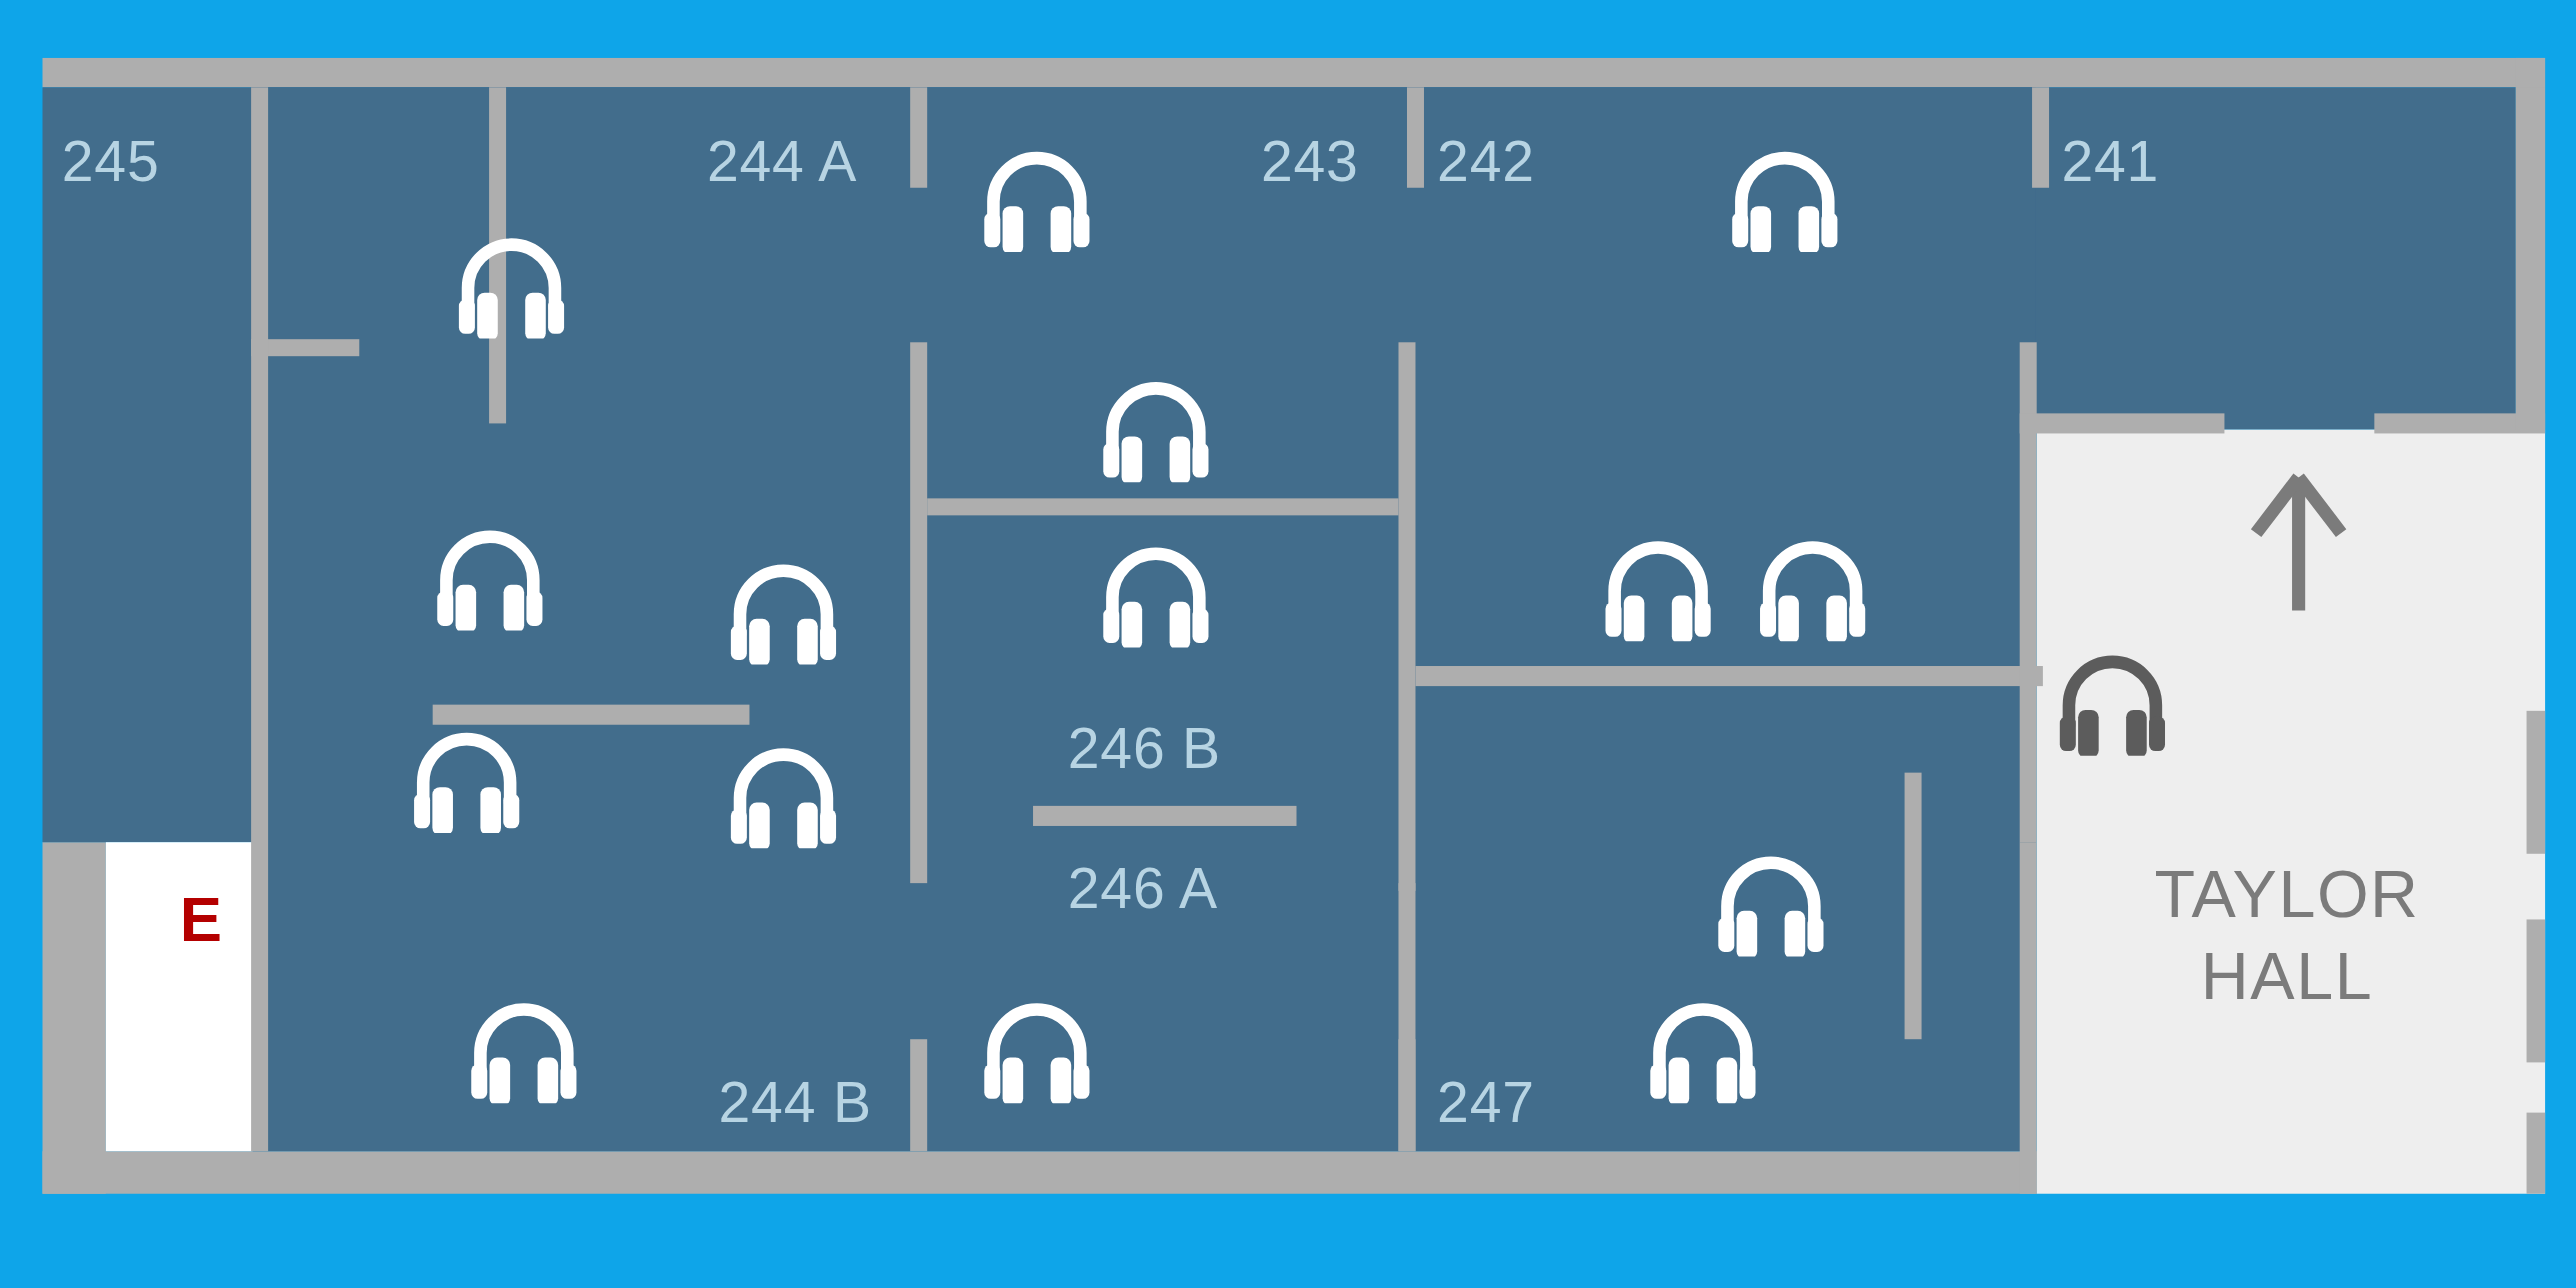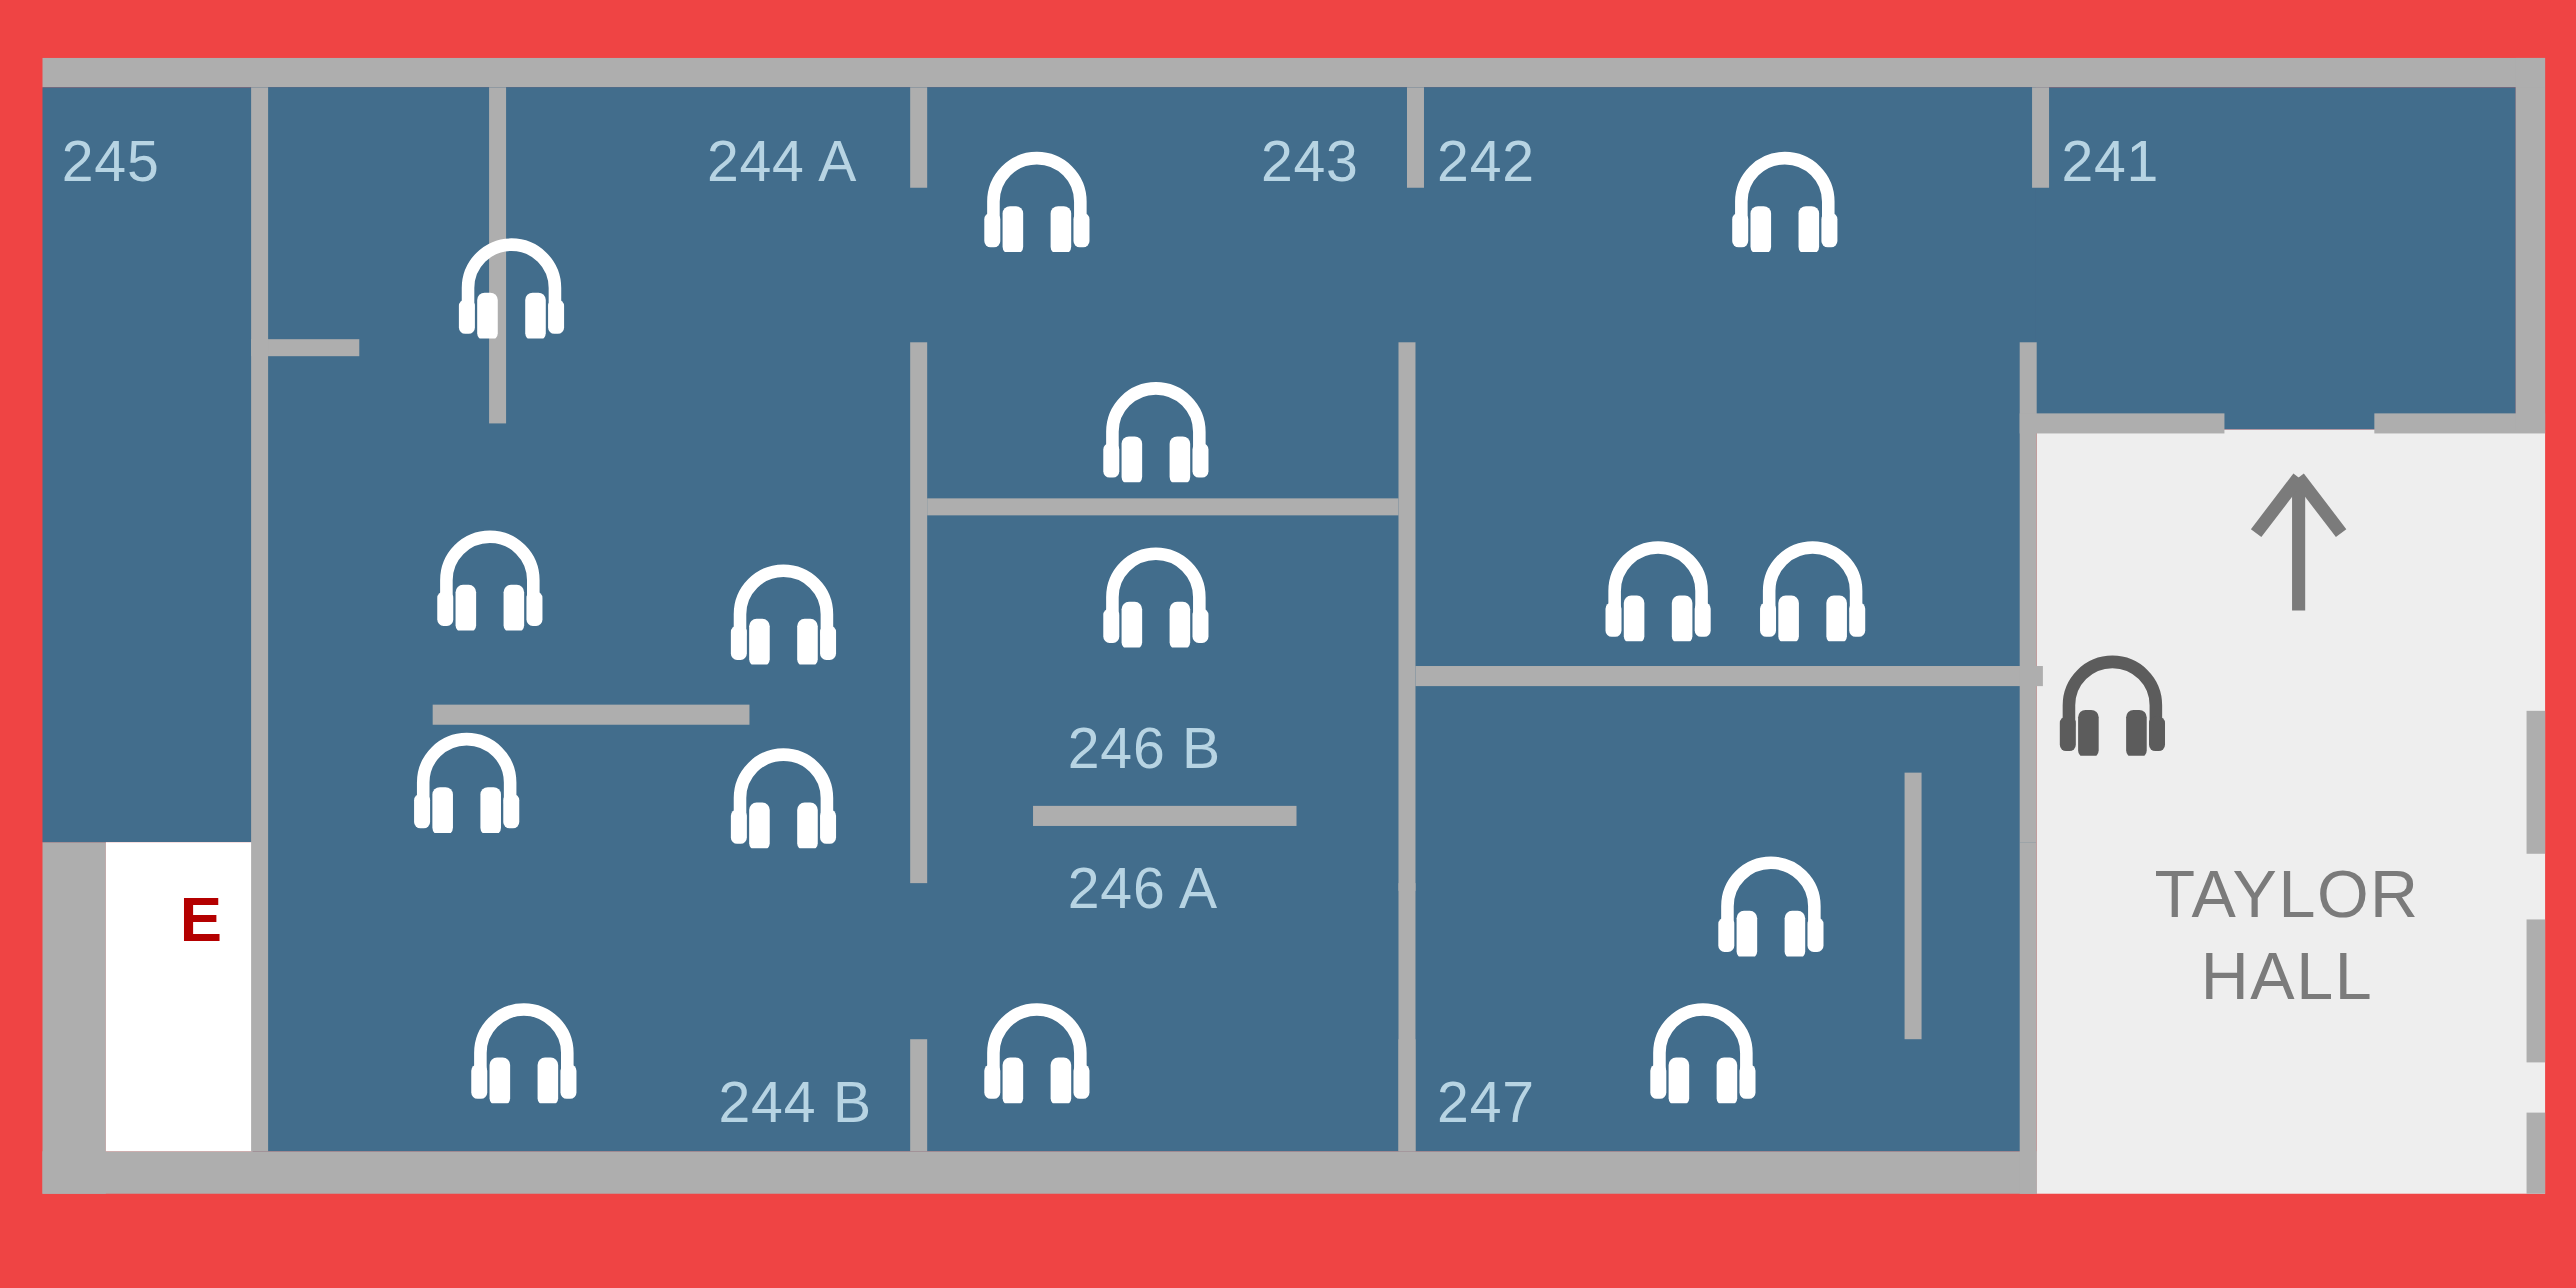--- a/index.html
+++ b/index.html
@@ -8,21 +8,21 @@
     background: #ffffff;
     width: 2576px;
     height: 1288px;
     overflow: hidden;
     font-family: "Liberation Sans", sans-serif;
   }
   #floorplan-root {
     position: relative;
     width: 2576px;
     height: 1288px;
-    background: #ef4444;
+    background: #0ea5e9;
   }
   svg#plan-svg {
     display: block;
     width: 2576px;
     height: 1288px;
   }
   .room-label {
     font-family: "Liberation Sans", sans-serif;
     font-size: 74px;
     fill: #b7d4e3;

